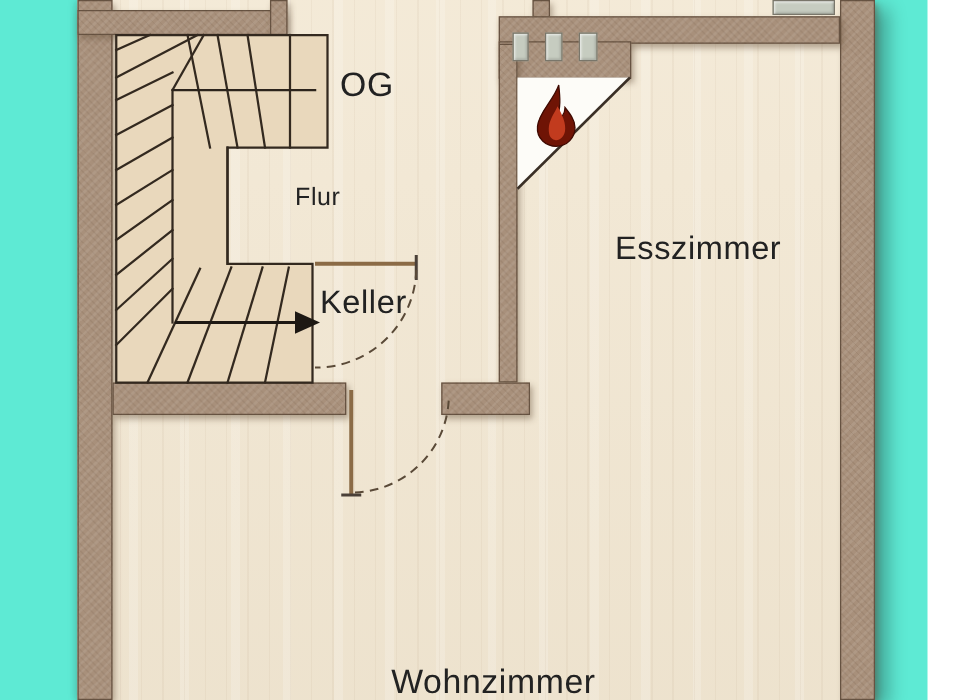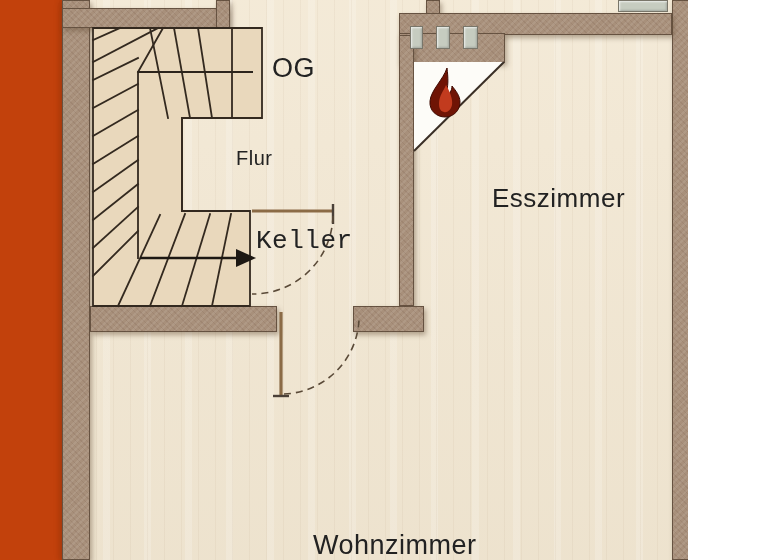--- a/index.html
+++ b/index.html
@@ -1,18 +1,18 @@
 <!DOCTYPE html>
 <html><head>
 <meta charset="utf-8">
 <style>
   html,body{margin:0;padding:0;}
   .page{
-    position:relative;width:688px;height:560px;overflow:hidden;
-    background:#c2410c;
+    position:relative;width:742px;height:560px;overflow:hidden;
+    background:#5eead4;
     font-family:"Liberation Sans", sans-serif;
   }
   
   .plan{
     position:absolute;left:62px;top:0;width:638px;height:560px;
     background-color:#f2e7d2;
     background-image:
       repeating-linear-gradient(90deg, rgba(140,105,70,0.06) 0 1px, rgba(0,0,0,0) 1px 17px),
       repeating-linear-gradient(90deg, rgba(255,255,255,0.18) 0 7px, rgba(0,0,0,0) 7px 41px),
       linear-gradient(180deg, rgba(255,255,255,0.12), rgba(0,0,0,0.02));
@@ -121,17 +121,17 @@
                  C454,117 460,110 460,102 C460,96 456,91 452,86
                  C452,91 449,95 445,96 C449,87 448,77 447,68 Z" fill="#6f1405" stroke="#3f0a02" stroke-width="1"></path>
         <path d="M439,103 C439,96 444,90 446,85 C450,92 453,99 452,105
                  C451,110 447,113 444,112 C440,111 439,108 439,103 Z" fill="#c23b1e"></path>
       </g>
     </g>
   </svg>
 
   <div class="room-label" style="left:272px;top:53px;font-size:27px;">OG</div>
   <div class="room-label" style="left:236px;top:147px;font-size:20px;">Flur</div>
-  <div class="room-label" style="left:256px;top:226px;font-size:26px;font-family:Liberation Mono, monospace;">Keller</div>
+  <div class="room-label" style="left:256px;top:226px;font-size:26px;">Keller</div>
   <div class="room-label" style="left:492px;top:183px;font-size:26px;">Esszimmer</div>
   <div class="room-label" style="left:313px;top:530px;font-size:27px;">Wohnzimmer</div>
 
 </div>
 
 </body></html>

